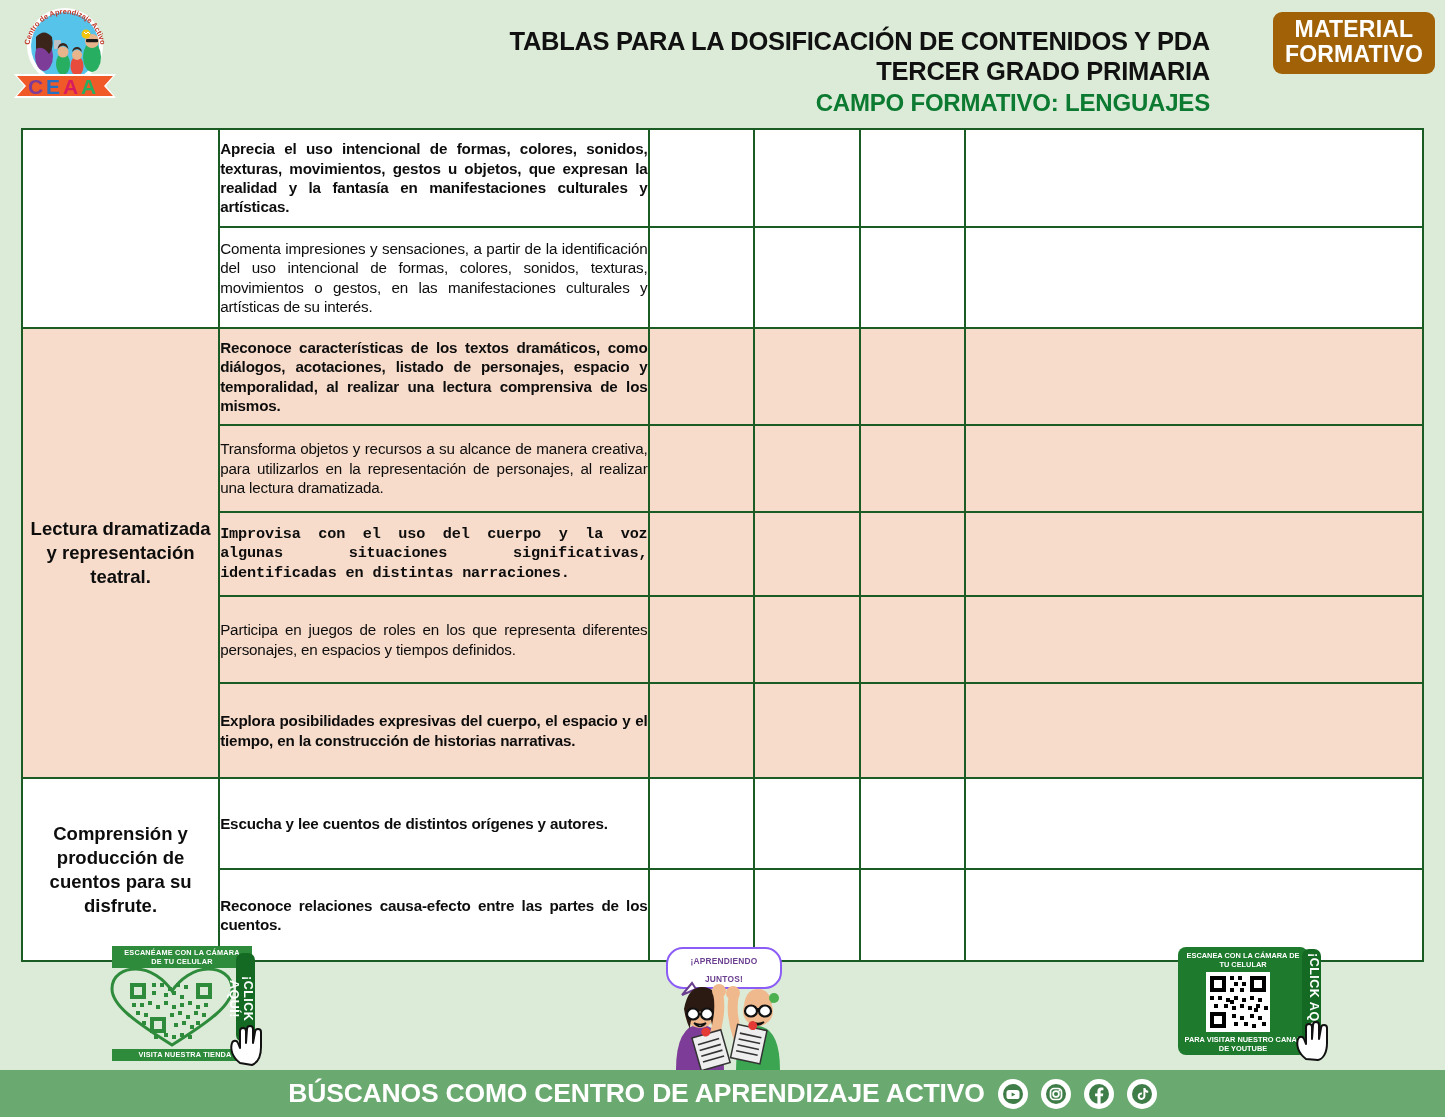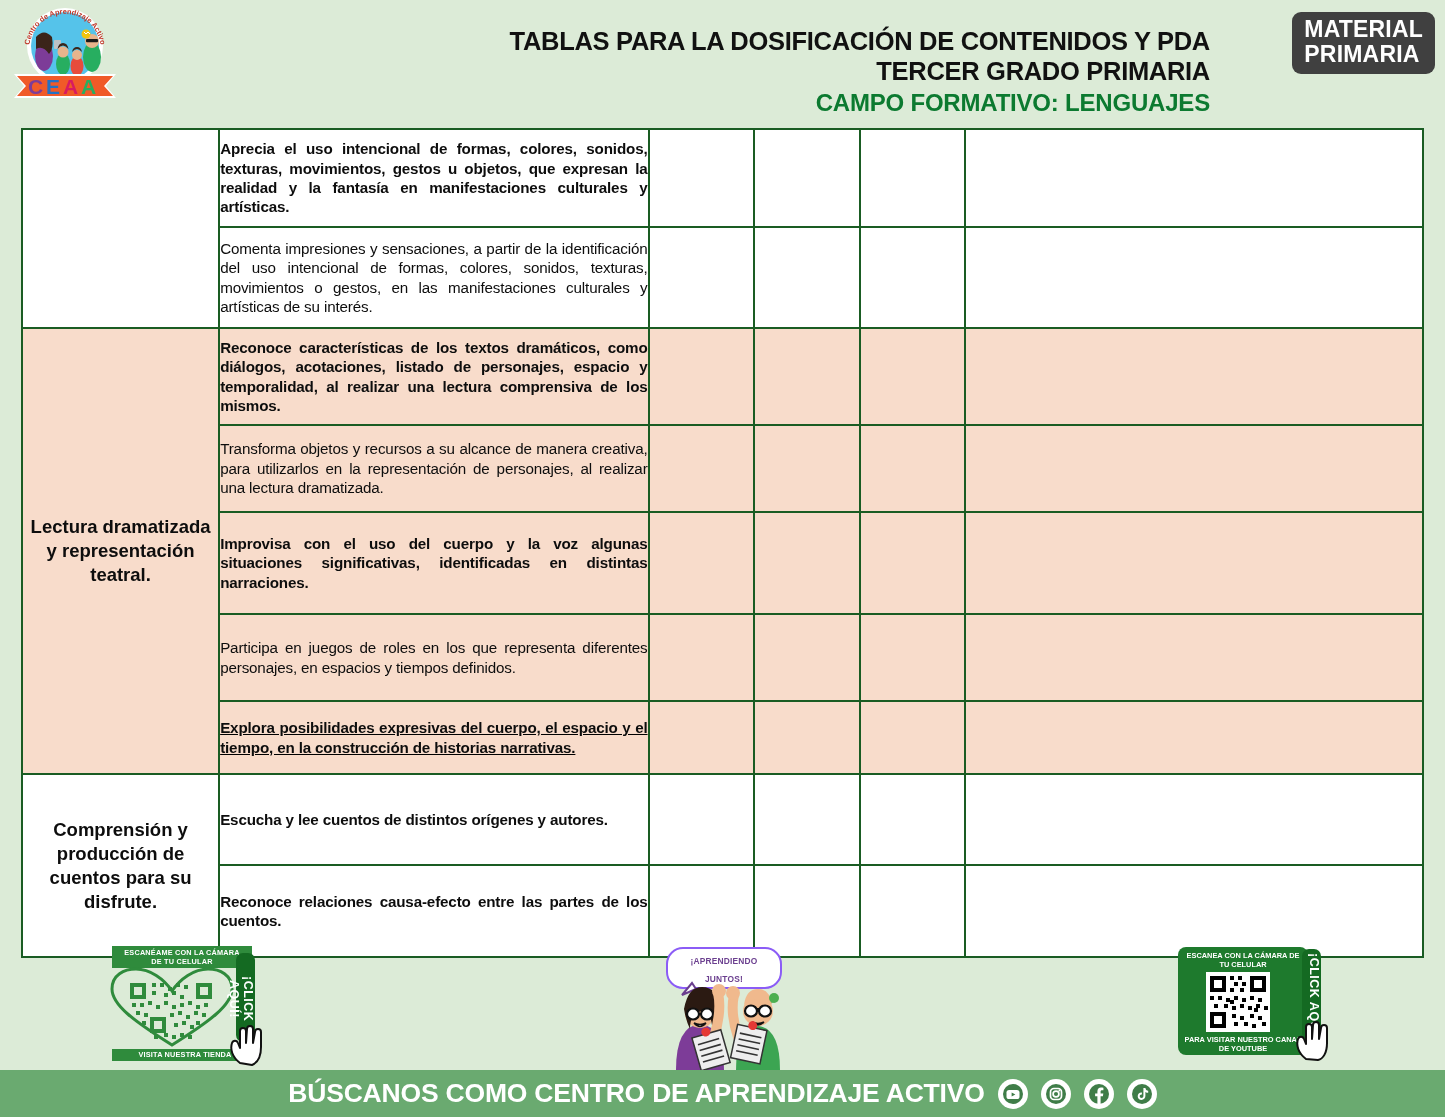--- a/index.html
+++ b/index.html
@@ -29,22 +29,23 @@
     font-family:"Liberation Sans", sans-serif;
     white-space:nowrap;
   }
   .title-line3{
     font-weight:bold;font-size:24px;color:#0c7a30;
     letter-spacing:-.2px;line-height:30px;margin-top:2px;
     white-space:nowrap;
   }
   .badge{
     position:absolute;right:10px;top:12px;
-    background:#404040;border-radius:9px;
+    background:#a16207;border-radius:9px;
     padding:5px 12px 7px 12px;
+    text-align:center;
   }
   .badge div{
     color:#fff;font-weight:bold;font-size:23px;line-height:25px;
     letter-spacing:.2px;
   }
   
   .table-wrap{
     position:absolute;left:21px;top:128px;
     width:1403px;
   }
@@ -209,21 +210,21 @@
   </div>
 
   <div class="title-block">
     <div class="title-line1">TABLAS PARA LA DOSIFICACIÓN DE CONTENIDOS Y PDA</div>
     <div class="title-line2">TERCER GRADO PRIMARIA</div>
     <div class="title-line3">CAMPO FORMATIVO: LENGUAJES</div>
   </div>
 
   <div class="badge">
     <div>MATERIAL</div>
-    <div>PRIMARIA</div>
+    <div>FORMATIVO</div>
   </div>
 </div>
 
 <div class="table-wrap">
   <table class="grid">
     <colgroup>
       <col class="c-cat">
         <col class="c-desc">
         <col class="c-n1">
         <col class="c-n2">
@@ -254,35 +255,35 @@
           <td></td>
           <td></td>
         </tr>
         <tr class="pink" style="height: 87px;">
           <td class="desc">Transforma objetos y recursos a su alcance de manera creativa, para utilizarlos en la representación de personajes, al realizar una lectura dramatizada.</td>
           <td></td>
           <td></td>
           <td></td>
           <td></td>
         </tr>
-        <tr class="pink" style="height: 102px;">
+        <tr class="pink" style="height: 84px; font-family: Liberation Mono, monospace;">
           <td class="desc bold">Improvisa con el uso del cuerpo y la voz algunas situaciones significativas, identificadas en distintas narraciones.</td>
           <td></td>
           <td></td>
           <td></td>
           <td></td>
         </tr>
         <tr class="pink" style="height: 87px;">
           <td class="desc">Participa en juegos de roles en los que representa diferentes personajes, en espacios y tiempos definidos.</td>
           <td></td>
           <td></td>
           <td></td>
           <td></td>
         </tr>
-        <tr class="pink" style="height: 73px; text-decoration: underline;">
+        <tr class="pink" style="height: 95px;">
           <td class="desc bold">Explora posibilidades expresivas del cuerpo, el espacio y el tiempo, en la construcción de historias narrativas.</td>
           <td></td>
           <td></td>
           <td></td>
           <td></td>
         </tr>
         <tr style="height: 91px;">
           <td class="cat" rowspan="2">Comprensión y producción de cuentos para su disfrute.</td>
           <td class="desc bold">Escucha y lee cuentos de distintos orígenes y autores.</td>
           <td></td>

